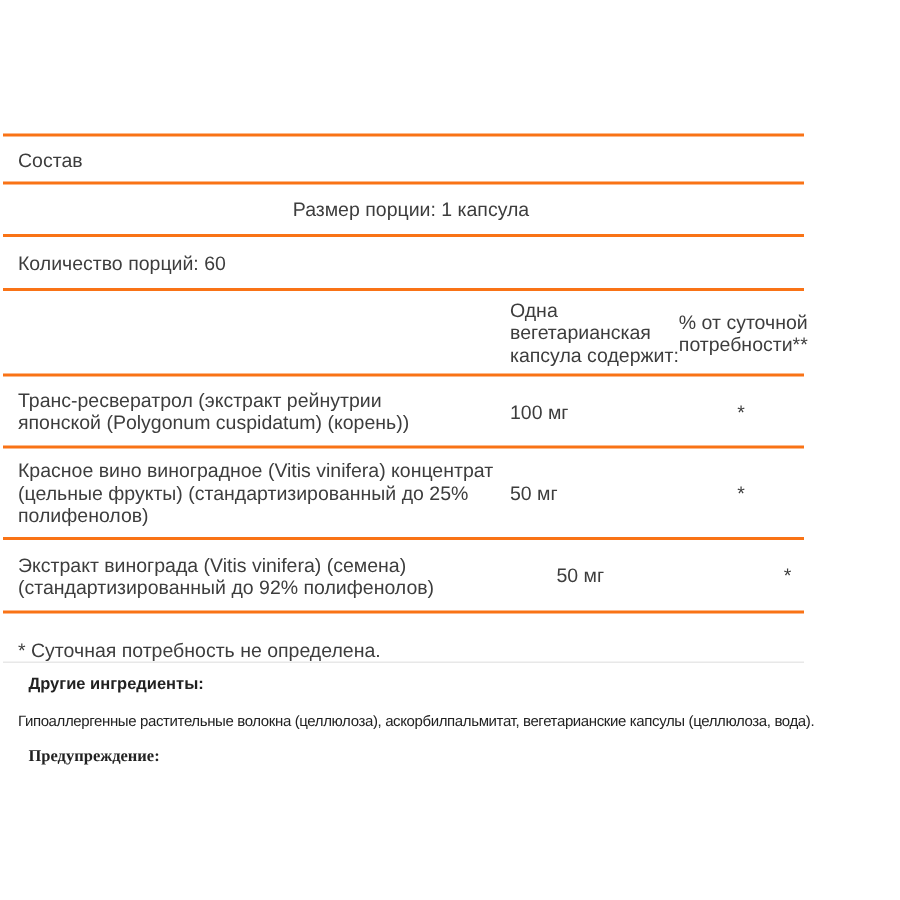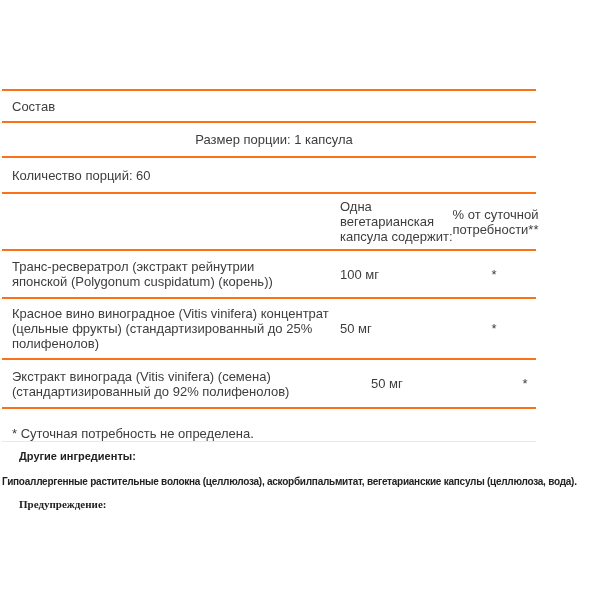--- a/index.html
+++ b/index.html
@@ -46,22 +46,22 @@
     position: absolute;
     left: 19px;
     font-weight: bold;
     font-size: 11px;
     color: #222222;
     line-height: 14px;
     white-space: nowrap;
   }
   .bottom-text {
     position: absolute;
-    left: 2px;
-    font-weight: bold;
+    left: 12px;
+    font-weight: normal;
     font-size: 10px;
     letter-spacing: -0.25px;
     color: #222222;
     line-height: 13px;
     white-space: nowrap;
   }
   .pos-other-label { top: 449px; }
   .pos-other-text  { top: 475px; }
   .pos-warning     { top: 497px; font-family: Liberation Serif, serif; }
 </style>

